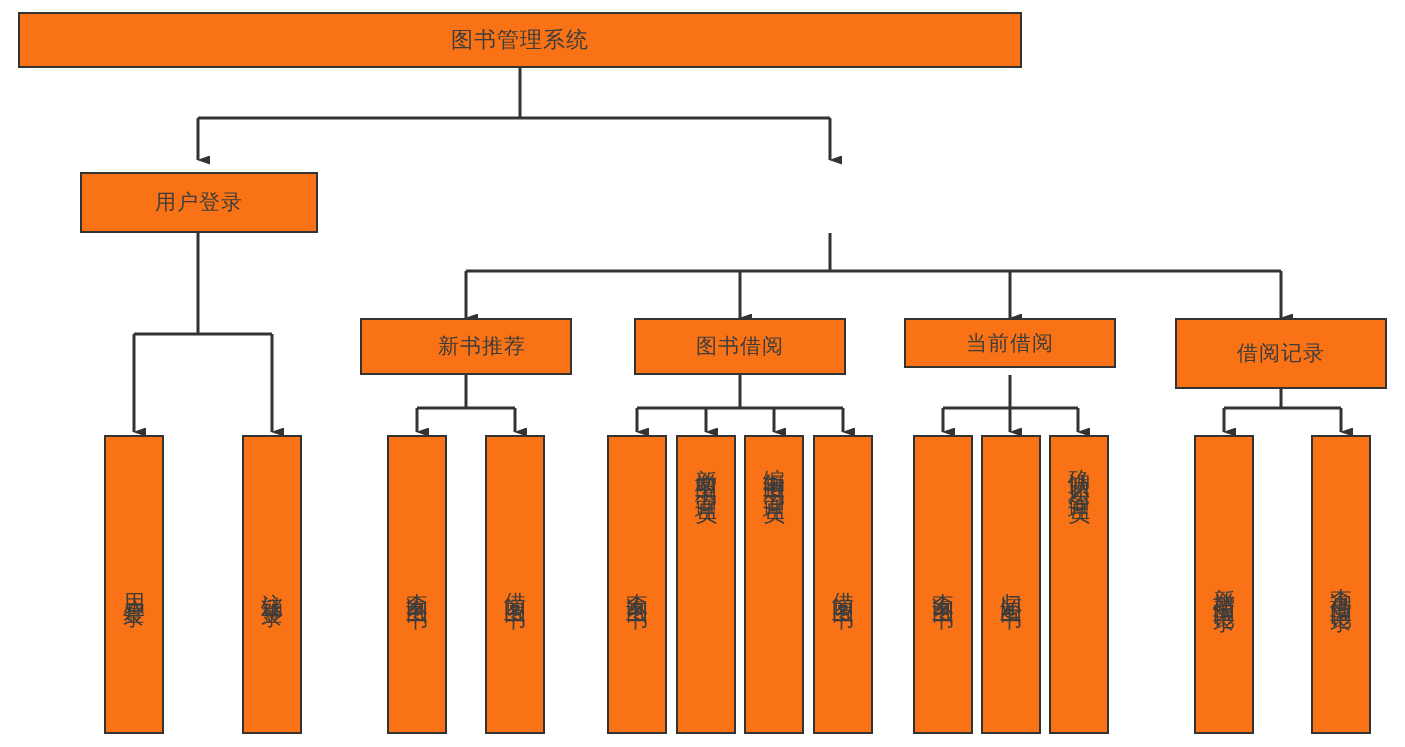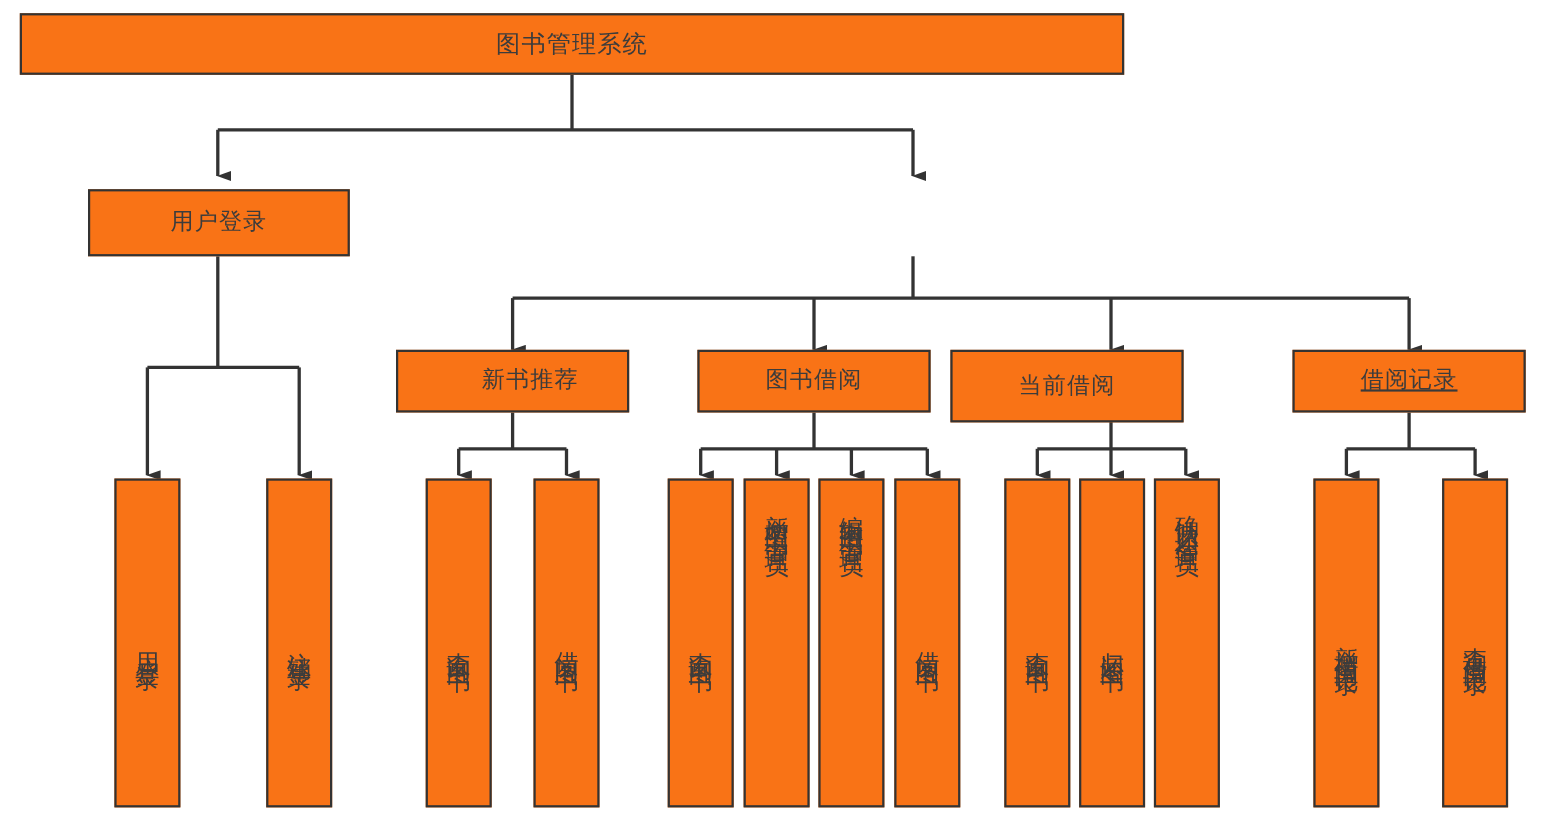--- a/index.html
+++ b/index.html
@@ -117,24 +117,24 @@
   <div class="node" style="left:80px;top:172px;width:238px;height:61px;">
     <span class="label">用户登录</span>
   </div>
 
   <div class="node" style="left:360px;top:318px;width:212px;height:57px;padding-left:32px;">
     <span class="label">新书推荐</span>
   </div>
   <div class="node" style="left:634px;top:318px;width:212px;height:57px;">
     <span class="label">图书借阅</span>
   </div>
-  <div class="node" style="left:864px;top:318px;width:212px;height:66px;">
+  <div class="node" style="left:904px;top:318px;width:212px;height:50px;">
     <span class="label">当前借阅</span>
   </div>
-  <div class="node" style="left:1175px;top:318px;width:212px;height:57px;text-decoration:underline;">
+  <div class="node" style="left:1175px;top:318px;width:212px;height:71px;">
     <span class="label">借阅记录</span>
   </div>
 
   <div class="node vert mid" style="left:104px;top:435px;width:60px;height:299px;">
     <span class="label">用户登录</span>
   </div>
   <div class="node vert mid" style="left:242px;top:435px;width:60px;height:299px;">
     <span class="label">注销登录</span>
   </div>
 

